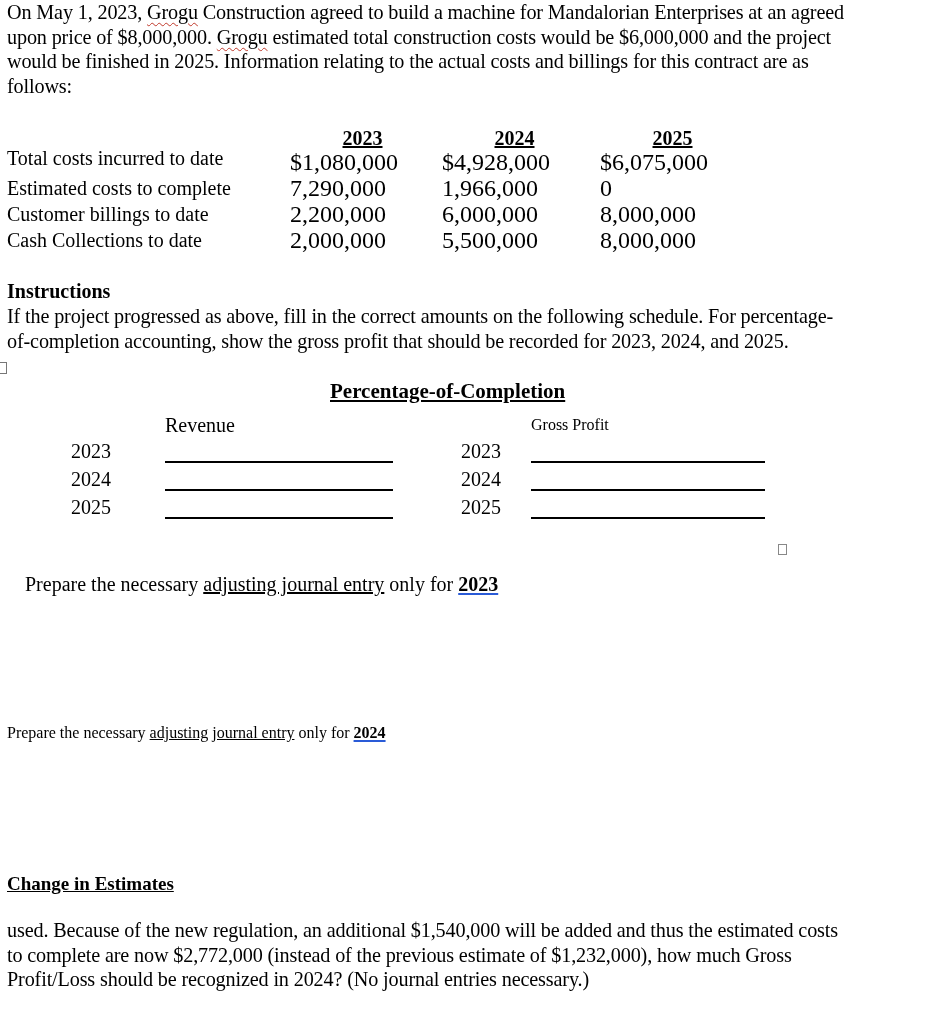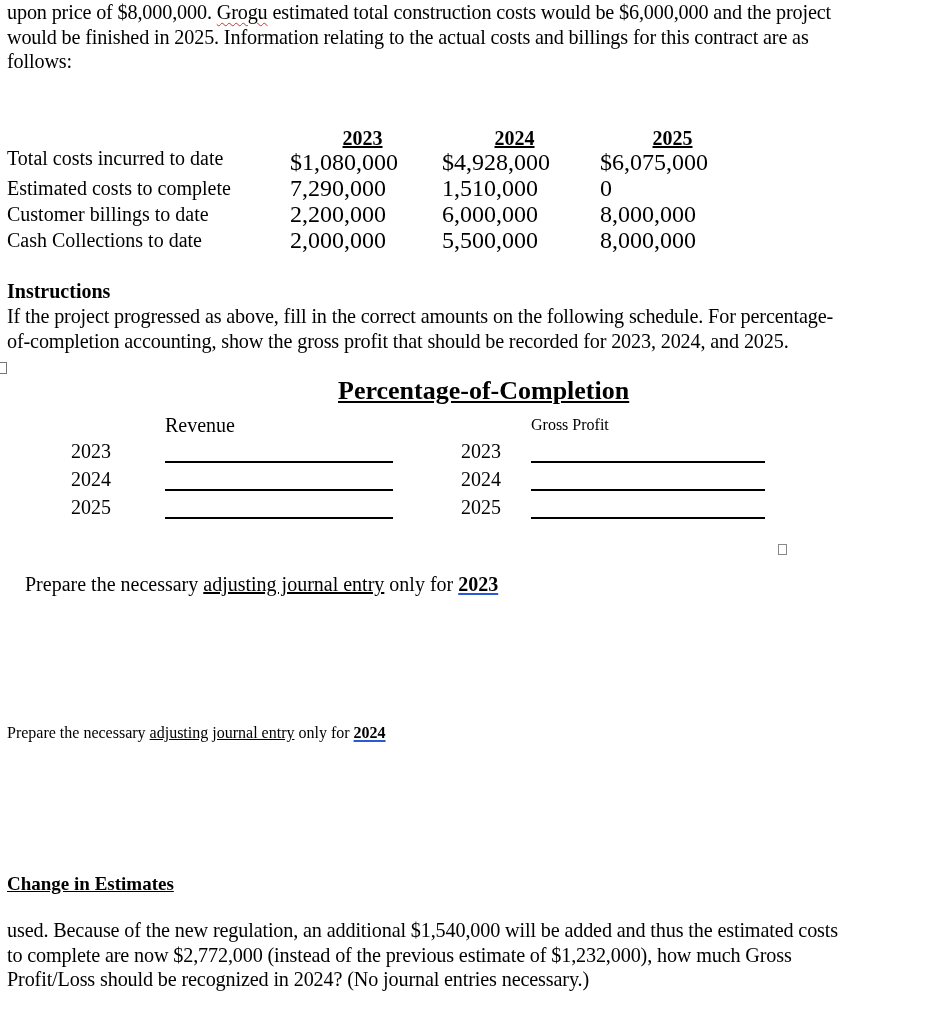--- a/index.html
+++ b/index.html
@@ -14,20 +14,21 @@
   .bold { font-weight:bold; }
   .ul { text-decoration:underline; }
   .blank { height:0; border-top:2px solid #000; }
   .blue-ul { font-weight:bold; text-decoration:underline; text-decoration-color:#2a5bd7; text-decoration-thickness:2px; text-underline-offset:2px; }
   .boxmark { width:7px; height:9px; border:1px solid #888; background:#fff; }
 </style>
 </head>
 <body>
 
 <div class="abs para" style="top:0px;">
+  <div><span>On May 1, 2023, </span><span class="squiggle">Grogu</span><span> Construction agreed to build a machine for Mandalorian Enterprises at an agreed</span></div>
   <div><span>upon price of $8,000,000.  </span><span class="squiggle">Grogu</span><span> estimated total construction costs would be $6,000,000 and the project</span></div>
   <div>would be finished in 2025. Information relating to the actual costs and billings for this contract are as</div>
   <div>follows:</div>
 </div>
 
 <div>
   <div class="abs yhead" style="top:127px; left:310px; width:105px;">2023</div>
   <div class="abs yhead" style="top:127px; left:462px; width:105px;">2024</div>
   <div class="abs yhead" style="top:127px; left:620px; width:105px;">2025</div>
 
@@ -35,39 +36,39 @@
   <div class="abs lbl" style="top:175px;">Estimated costs to complete</div>
   <div class="abs lbl" style="top:201px;">Customer billings to date</div>
   <div class="abs lbl" style="top:227px;">Cash Collections to date</div>
 
   <div class="abs num" style="top:149px; left:290px; width:124px;">$1,080,000</div>
   <div class="abs num" style="top:175px; left:290px; width:124px;">7,290,000</div>
   <div class="abs num" style="top:201px; left:290px; width:124px;">2,200,000</div>
   <div class="abs num" style="top:227px; left:290px; width:124px;">2,000,000</div>
 
   <div class="abs num" style="top:149px; left:442px; width:124px;">$4,928,000</div>
-  <div class="abs num" style="top:175px; left:442px; width:124px;">1,510,000</div>
+  <div class="abs num" style="top:175px; left:442px; width:124px;">1,966,000</div>
   <div class="abs num" style="top:201px; left:442px; width:124px;">6,000,000</div>
   <div class="abs num" style="top:227px; left:442px; width:124px;">5,500,000</div>
 
   <div class="abs num" style="top:149px; left:600px; width:124px;">$6,075,000</div>
   <div class="abs num" style="top:175px; left:600px; width:124px;">0</div>
   <div class="abs num" style="top:201px; left:600px; width:124px;">8,000,000</div>
   <div class="abs num" style="top:227px; left:600px; width:124px;">8,000,000</div>
 </div>
 
 <div class="abs bold" style="top:279px; left:7px; font-size:20px; line-height:24px;">Instructions</div>
 <div class="abs para" style="top:304px;">
   <div>If the project progressed as above, fill in the correct amounts on the following schedule. For percentage-</div>
   <div>of-completion accounting, show the gross profit that should be recorded for 2023, 2024, and 2025.</div>
 </div>
 
 <div class="abs" style="top:362px; left:0px; width:6px; height:10px; border:1px solid #777; border-left:none; background:#fff;"></div>
 
-<div class="abs bold ul" style="top:379px; left:338px; font-size:26px; line-height:24px;">Percentage-of-Completion</div>
+<div class="abs bold ul" style="top:379px; left:330px; font-size:21px; line-height:24px;">Percentage-of-Completion</div>
 <div class="abs" style="top:413px; left:165px; font-size:20px; line-height:24px;">Revenue</div>
 <div class="abs" style="top:413px; left:531px; font-size:16px; line-height:24px;">Gross Profit</div>
 
 <div class="abs" style="top:439px; left:71px; line-height:24px;">2023</div>
 <div class="abs" style="top:467px; left:71px; line-height:24px;">2024</div>
 <div class="abs" style="top:495px; left:71px; line-height:24px;">2025</div>
 
 <div class="abs blank" style="top:461px; left:165px; width:228px;"></div>
 <div class="abs blank" style="top:489px; left:165px; width:228px;"></div>
 <div class="abs blank" style="top:517px; left:165px; width:228px;"></div>

